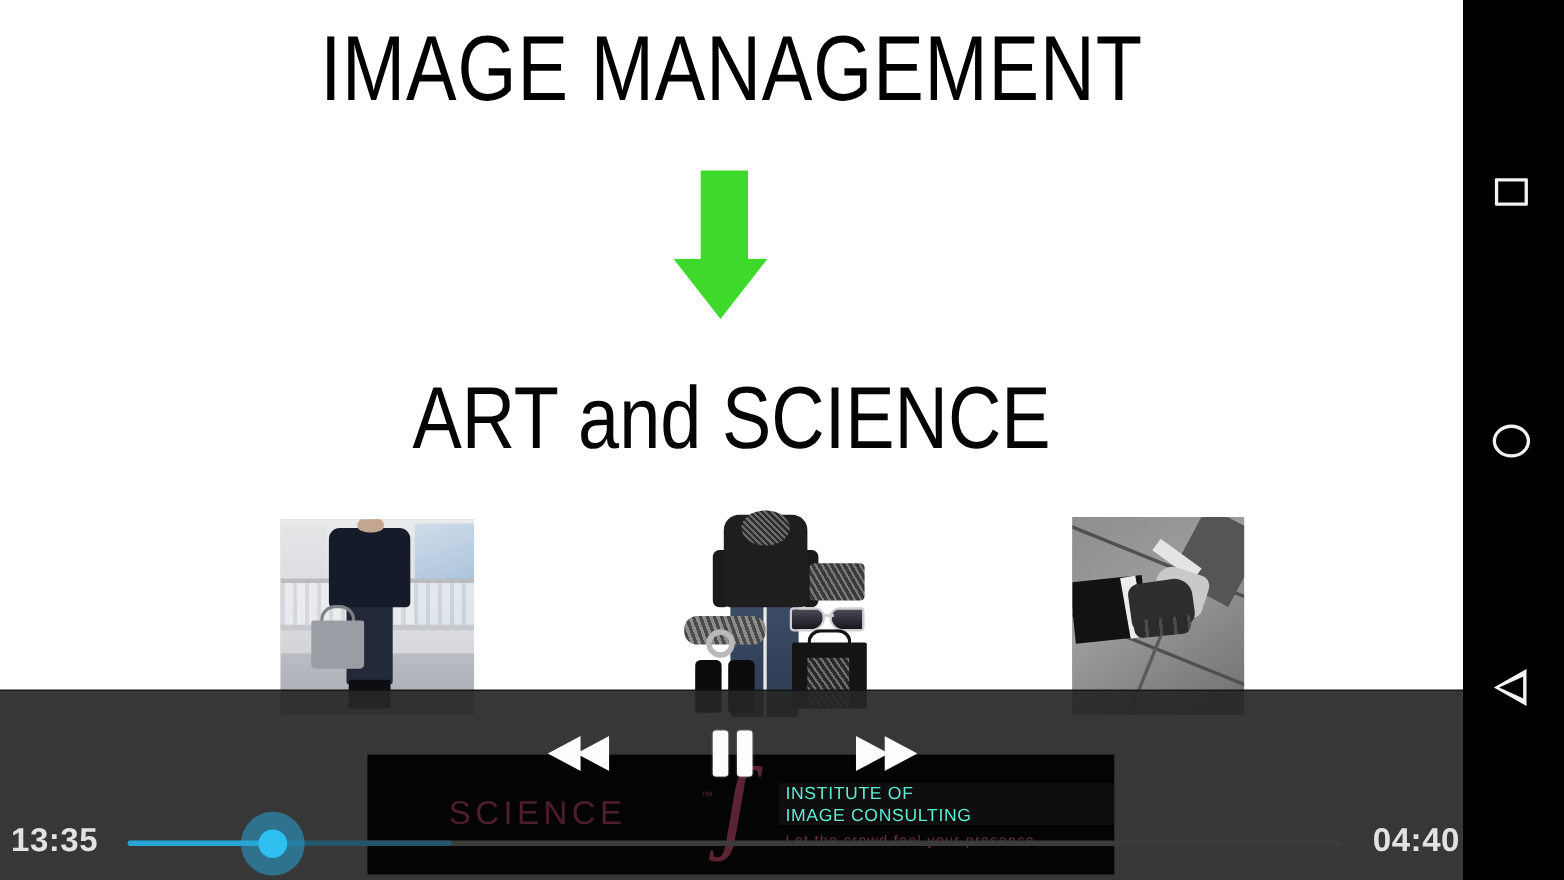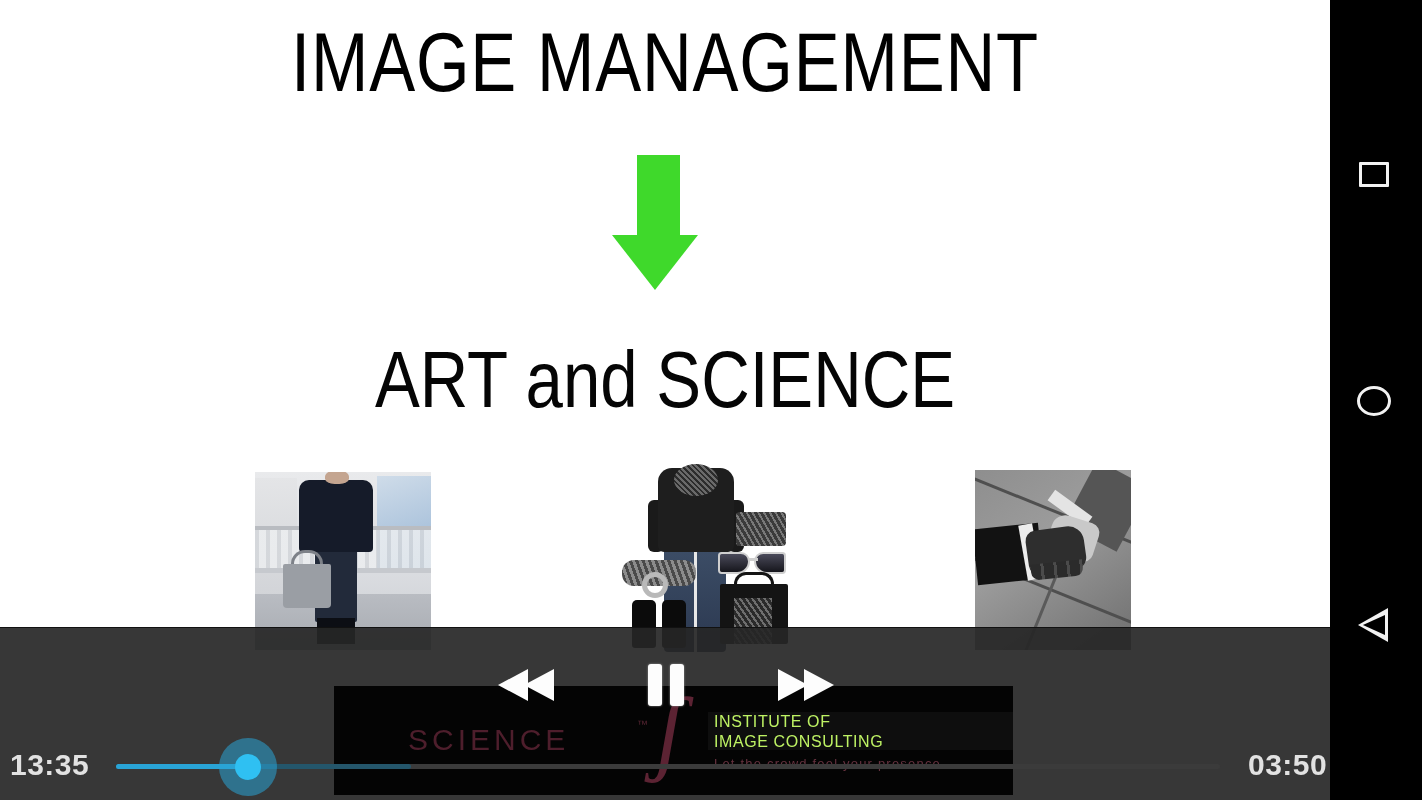--- a/index.html
+++ b/index.html
@@ -192,21 +192,21 @@
     font-style:italic;
   }
   .logo-band {
     position:absolute; left:374px; top:26px;
     width:305px; height:38px;
     background:rgba(255,255,255,0.045);
   }
   .logo-inst {
     position:absolute; left:380px; top:26px;
     font-size:16px; line-height:20px;
-    color:#bef264; letter-spacing:.6px;
+    color:#5eead4; letter-spacing:.6px;
     white-space:nowrap;
   }
   .logo-tag {
     position:absolute; left:380px; top:70px;
     font-size:13px; color:#66323f; letter-spacing:1.2px;
     white-space:nowrap;
   }
 
   
   .btn { position:absolute; cursor:pointer; }
@@ -376,21 +376,21 @@
       <span class="bar" style="left:2px"></span>
       <span class="bar" style="left:24px"></span>
     </div>
 
     <div class="btn btn-ffw">
       <span class="tri-r" style="left:0"></span>
       <span class="tri-r" style="left:26px"></span>
     </div>
 
     <span class="time time-cur">13:35</span>
-    <span class="time time-tot">03:50</span>
+    <span class="time time-tot">04:40</span>
 
     <div class="seek-track"></div>
     <div class="seek-dim"></div>
     <div class="seek-fill" id="seekFill" style="width: 132.48px; background: rgb(41, 164, 214);"></div>
     <div class="seek-halo" id="seekHalo" style="left: 219.48px;"></div>
     <div class="seek-thumb" id="seekThumb" style="left: 235.48px; background: rgb(47, 192, 242);"></div>
   </div>
 
   <div class="navbar"></div>
 

